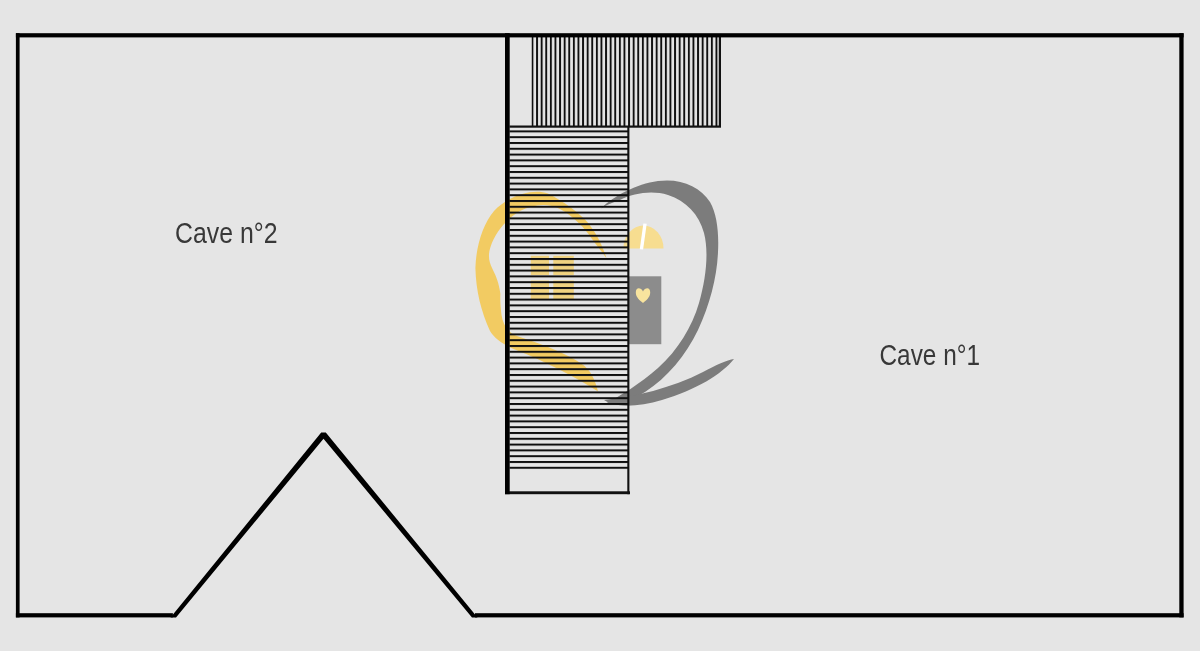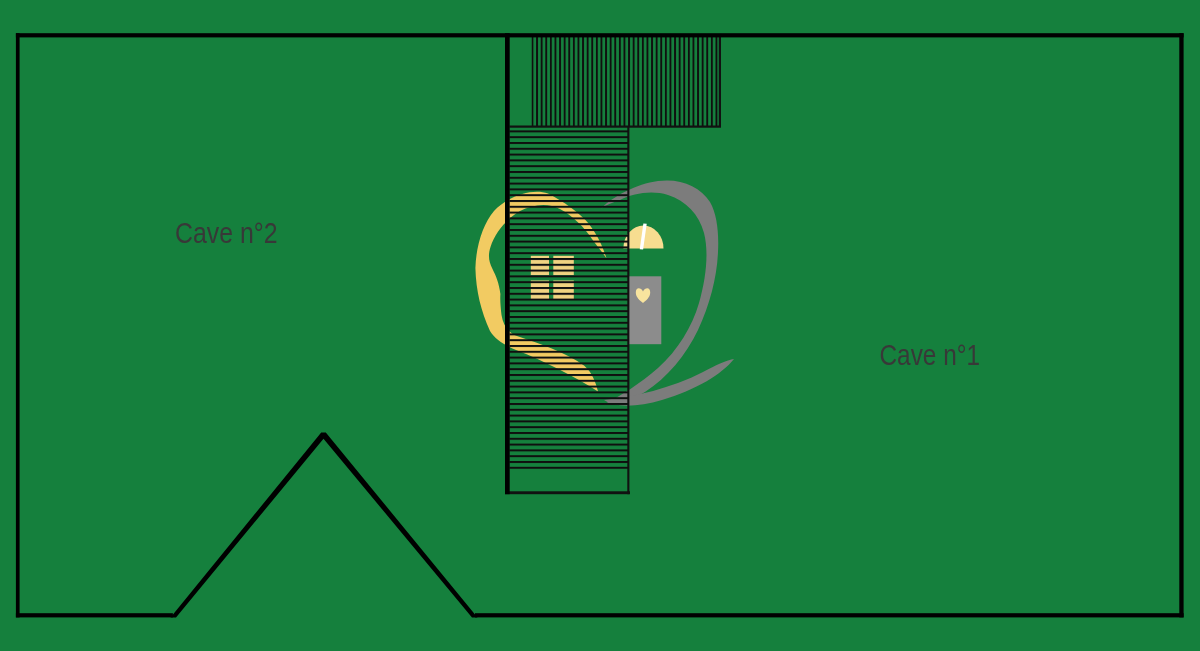--- a/index.html
+++ b/index.html
@@ -1,16 +1,16 @@
 <!DOCTYPE html>
 <html><head>
 <meta charset="utf-8">
 <style>
   html,body{margin:0;padding:0;background:#ffffff;}
-  .page{position:relative;width:1200px;height:651px;background:#15803d;overflow:hidden;
+  .page{position:relative;width:1200px;height:651px;background:#e5e5e5;overflow:hidden;
         font-family:"Liberation Sans", sans-serif;}
   svg{position:absolute;left:0;top:0;}
 </style>
 </head>
 <body>
 <div class="page">
 <svg width="1200" height="651" viewBox="0 0 1200 651">
   <defs>
     <pattern id="vhatch" patternUnits="userSpaceOnUse" x="531.5" y="0" width="4.6" height="10">
       <rect x="0" y="0" width="1.9" height="10" fill="#0f0f0f"></rect>

